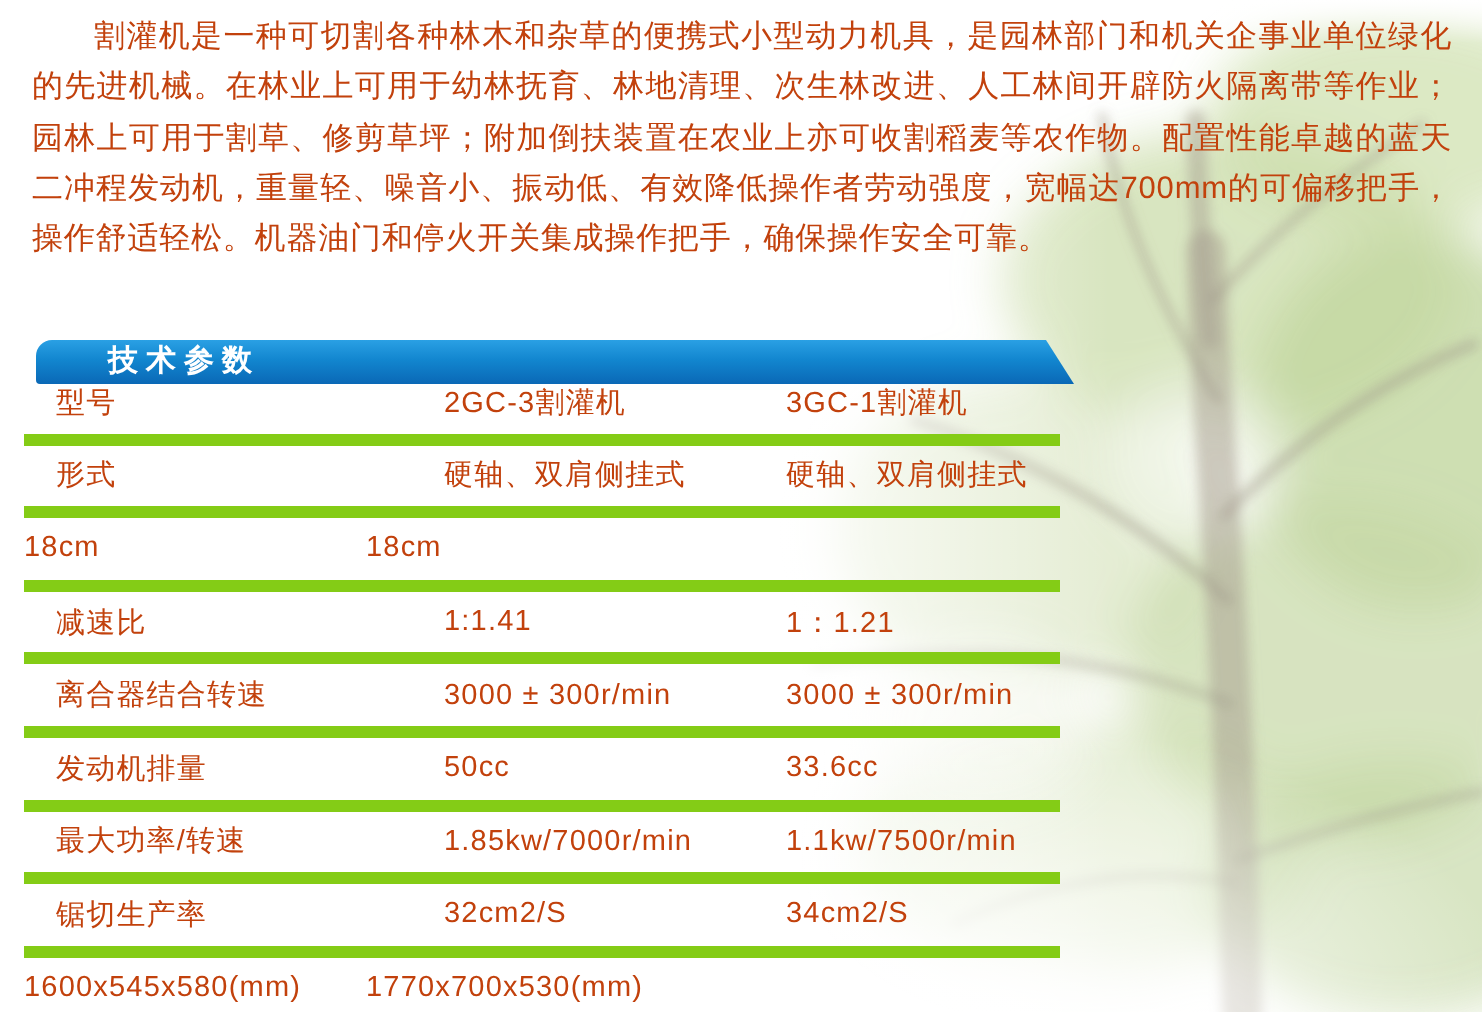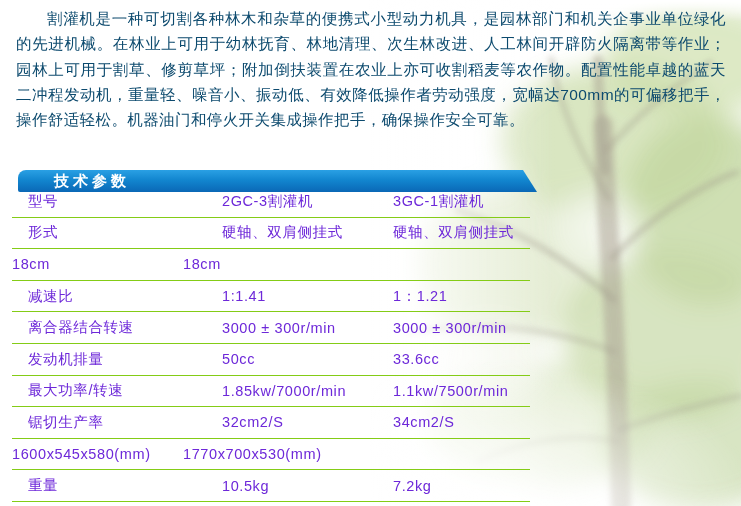--- a/index.html
+++ b/index.html
@@ -16,21 +16,21 @@
     pointer-events:none;
   }
   
   .intro{
     position:absolute;
     left:16px;top:6px;width:710px;
     margin:0;
     font-size:15.5px;
     line-height:25.3px;
     letter-spacing:0.4px;
-    color:#0c4a6e;
+    color:#c2410c;
     text-align:justify;
     text-indent:2em;
   }
   
   .banner{
     position:absolute;
     left:18px;top:170px;
     width:505px;height:22px;
     background:linear-gradient(180deg,#2aa0e4 0%,#1286cf 45%,#0a68b6 100%);
     border-radius:8px 0 0 2px;
@@ -53,23 +53,23 @@
   }
   
   .spec-table{
     position:absolute;
     left:12px;top:186px;width:518px;
   }
   .spec-row{
     display:flex;
     align-items:center;
     height:30.6px;
-    border-bottom:1px solid #84cc16;
+    border-bottom:6px solid #84cc16;
     font-size:14.5px;
-    color:#6d28d9;
+    color:#c2410c;
     letter-spacing:0.6px;
   }
   .cell{white-space:nowrap;}
   .c-label{width:210px;padding-left:16px;box-sizing:border-box;}
   .c-v1{width:171px;}
   .c-v2{flex:1;}
 </style>
 </head>
 <body>
 

